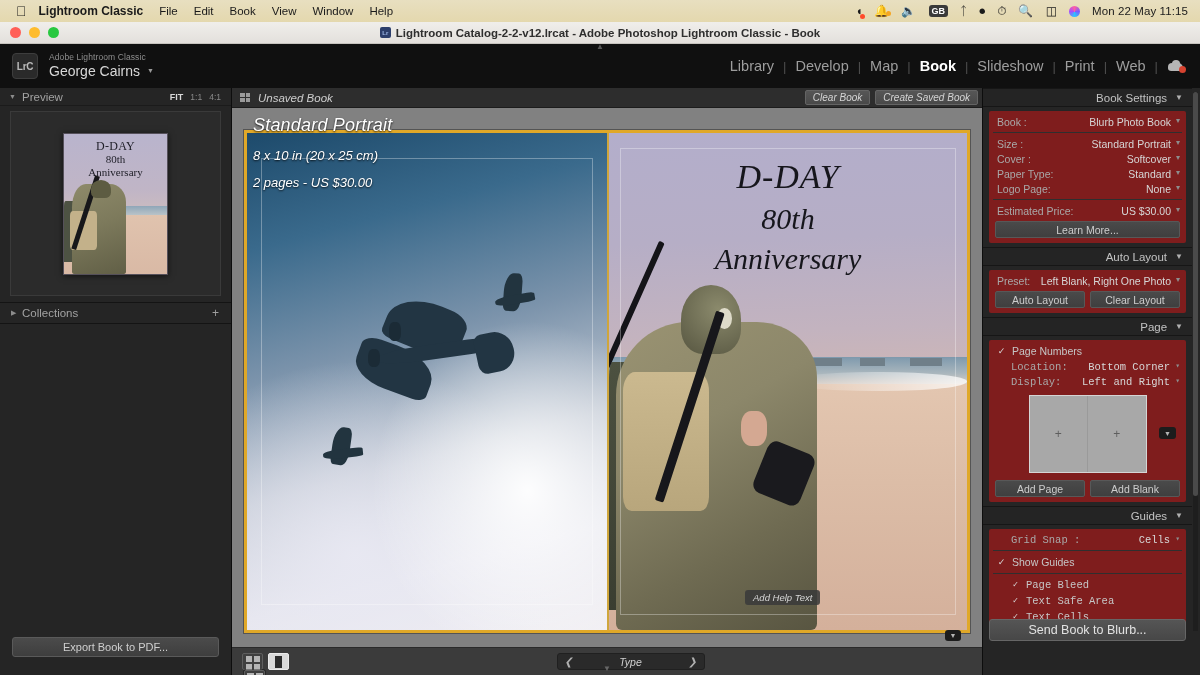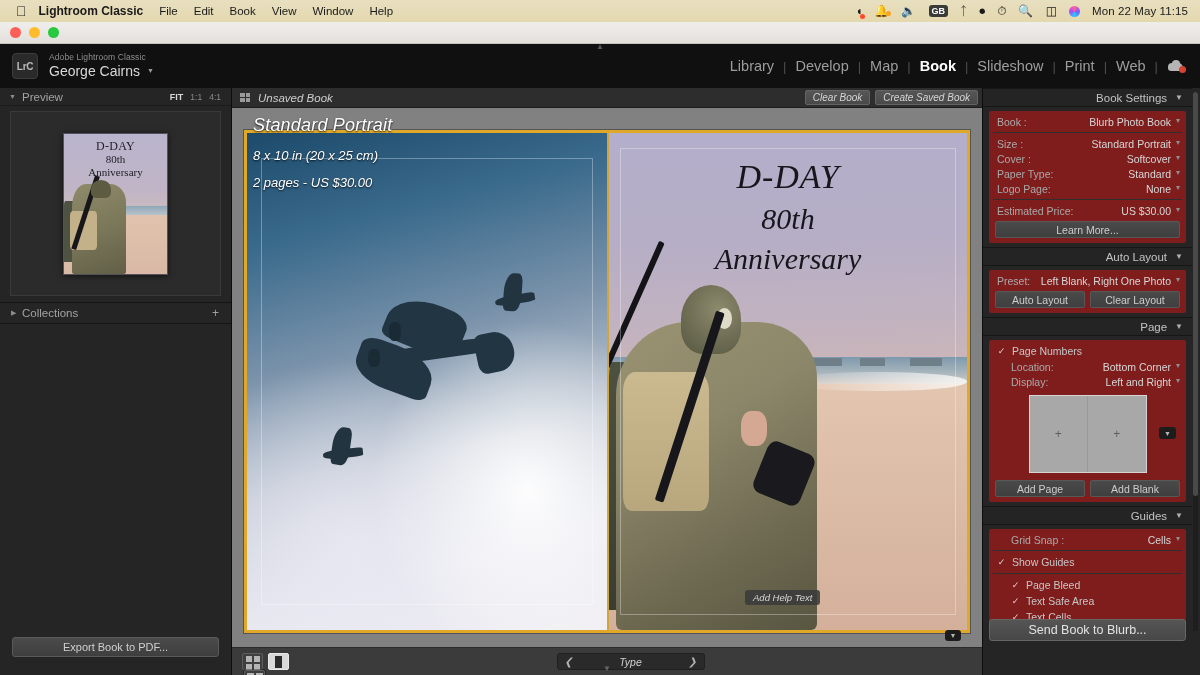--- a/index.html
+++ b/index.html
@@ -183,21 +183,21 @@
   .btn {
     height: 17px; background: linear-gradient(#4a4a4a,#3f3f3f);
     border: 1px solid #585858; border-radius: 2px; color: #cdcdcd;
     font-size: 10.5px; display: flex; align-items: center; justify-content: center;
   }
   .btn-row { display: flex; gap: 5px; padding: 3px 6px 2px; }
   .btn-row .btn { flex: 1; }
   .chk-row { display: flex; align-items: center; gap: 6px; padding: 2px 8px; font-size: 10.5px; color: #c6c6c6;}
   .chk { width: 9px; height: 9px; display:inline-flex; align-items:center; justify-content:center;
     color: #d8d8d8; font-size: 9px; line-height: 1; }
-  .indent { padding-left: 22px; }
+  .indent { padding-left: 22px; font-family: Liberation Mono, monospace; }
   .pagegrid {
     margin: 6px auto 4px; width: 118px; height: 78px; background: #a8a8a8;
     border: 1px solid #d5d5d5; position: relative; display: flex;
   }
   .pagegrid .half { flex: 1; display: flex; align-items: center; justify-content: center;
     color: #5e5e5e; font-size: 12px; }
   .pagegrid .half:first-child { border-right: 1px solid #9a9a9a; }
   .pg-wrap { position: relative; display: flex; align-items: center; justify-content: center; }
   .pg-drop {
     position: absolute; right: 10px; top: 50%; transform: translateY(-50%);
@@ -389,20 +389,24 @@
       <span class="siri"></span>
       <span class="clock">Mon 22 May  11:15</span>
     </div>
   </div>
 
   <div class="titlebar">
     <div class="traffic">
       <span class="tl r"></span>
       <span class="tl y"></span>
       <span class="tl g"></span>
+    </div>
+    <div class="ttl">
+      <span class="lrcat-ico">Lr</span>
+      <span>Lightroom Catalog-2-2-v12.lrcat - Adobe Photoshop Lightroom Classic - Book</span>
     </div>
   </div>
 
   <div class="idbar">
     <div class="lrc-logo">LrC</div>
     <div class="idtext">
       <div class="small">Adobe Lightroom Classic</div>
       <div class="user">
         <span>George Cairns</span>
         <span class="car">▼</span>

